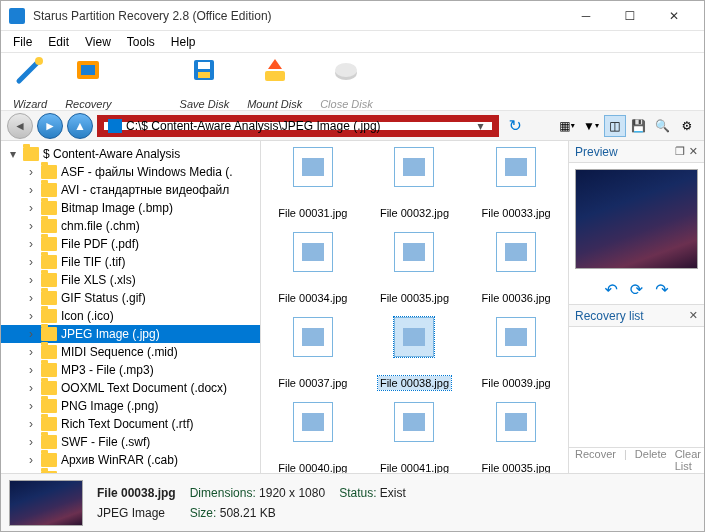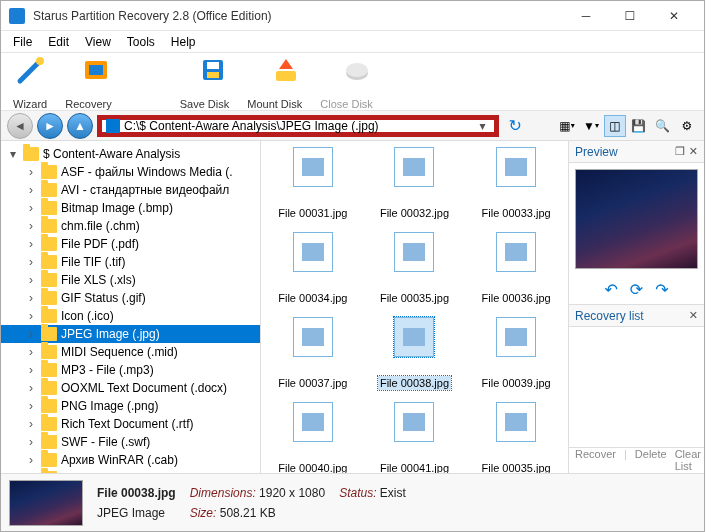--- a/index.html
+++ b/index.html
@@ -4,28 +4,28 @@
 <style>
 * { box-sizing: border-box; margin: 0; padding: 0; font-family: "Segoe UI", Tahoma, sans-serif; font-size: 12px; }
 body { background: #fff; width: 705px; height: 532px; overflow: hidden; border: 1px solid #aaa; display: flex; flex-direction: column; }
 .titlebar { height: 30px; background: #fff; display: flex; align-items: center; padding: 0 8px; border-bottom: 1px solid #e5e5e5; }
 .titlebar .app-icon { width: 16px; height: 16px; background: #1a7fd4; border-radius: 2px; margin-right: 8px; }
 .titlebar .title { flex: 1; color: #333; }
 .titlebar .winbtn { width: 44px; height: 28px; display: flex; align-items: center; justify-content: center; color: #333; cursor: pointer; }
 .menubar { height: 22px; display: flex; align-items: center; padding: 0 4px; border-bottom: 1px solid #e5e5e5; }
 .menubar span { padding: 2px 8px; cursor: pointer; }
 .toolbar1 { height: 58px; display: flex; align-items: center; padding: 2px 8px; gap: 10px; border-bottom: 1px solid #e5e5e5; }
-.tool { display: flex; flex-direction: column; align-items: flex-end; gap: 12px; cursor: pointer; padding: 2px 4px; }
+.tool { display: flex; flex-direction: column; align-items: center; gap: 12px; cursor: pointer; padding: 2px 4px; font-style: italic; }
 .tool .ticon { width: 32px; height: 32px; display:flex; align-items:center; justify-content:center;}
 .tool .tlabel { font-size: 11px; color: #333; }
 .tool.disabled .tlabel { color: #999; }
 .navbar { height: 30px; background: #f5f5f5; display: flex; align-items: center; padding: 2px 6px; gap: 4px; border-bottom: 1px solid #ddd; }
 .navbtn { width: 26px; height: 26px; border-radius: 50%; background: linear-gradient(#6ab7f5,#2a7fc4); display:flex; align-items:center; justify-content:center; color:#fff; cursor:pointer; border:1px solid #1a5f9e;}
 .navbtn.gray { background: linear-gradient(#e8e8e8,#c0c0c0); border-color:#aaa; color:#555;}
-.addr { flex: 1; height: 22px; border: 5px solid #b91c1c; background: #fff; display: flex; align-items: center; padding: 0 4px; gap: 4px; }
+.addr { flex: 1; height: 22px; border: 7px solid #b91c1c; background: #fff; display: flex; align-items: center; padding: 0 4px; gap: 4px; }
 .addr .pathicon { width:14px; height:14px; background:#0078d4; }
 .addr-text { flex:1; overflow:hidden; white-space:nowrap; text-overflow:ellipsis; }
 .addr .dd { color:#555; padding:0 4px; cursor:pointer;}
 .refresh { color:#0078d4; font-size:16px; cursor:pointer; padding:0 6px;}
 .viewbtns { display:flex; gap:2px; }
 .vbtn { width:22px; height:22px; border:1px solid transparent; display:flex; align-items:center; justify-content:center; cursor:pointer; }
 .vbtn.active { background:#cce4f7; border-color:#7ab5e0; }
 .body { flex:1; display:flex; min-height:0; }
 .tree { width: 260px; border-right:1px solid #ddd; overflow:auto; padding:4px 0; }
 .tree-row { display:flex; align-items:center; height:18px; padding-left: 24px; gap:4px; cursor:pointer; white-space:nowrap; }
@@ -53,21 +53,21 @@
 .rotbar { height:30px; display:flex; align-items:center; justify-content:center; gap:12px; border-bottom:1px solid #ddd;}
 .rotbtn { color:#0078d4; font-size:16px; cursor:pointer;}
 .reclist { flex:1; }
 .recbar { height:26px; border-top:1px solid #ddd; display:flex; align-items:flex-start; padding:0 4px; gap:4px; color:#888;}
 .recbar span { padding:0 2px; font-size:11px;}
 .recbar .sep { color:#ccc; }
 .status { height:58px; border-top:1px solid #ddd; background:#f8f8f8; display:flex; align-items:center; padding:4px 8px; gap:14px;}
 .status .thumb { width:74px; height:46px; background: linear-gradient(160deg,#0a1845 0%, #162a62 35%, #3a2a5a 60%, #6b3050 80%, #2b1230 100%); border:1px solid #aaa; position:relative;}
 .status .thumb::after{content:"";position:absolute;inset:0;background-image:radial-gradient(#ffffff55 0.5px, transparent 0.5px);background-size:6px 6px;opacity:0.6;}
 .status .col { display:flex; flex-direction:column; gap:6px;}
-.status .lbl { color:#7f1d1d;font-style:italic; }
+.status .lbl { color:#14532d; }
 .status .val { color:#222; }
 .tree::-webkit-scrollbar, .grid::-webkit-scrollbar { width:16px; height:16px; }
 .tree::-webkit-scrollbar-thumb, .grid::-webkit-scrollbar-thumb { background:#c1c1c1; border:3px solid #f0f0f0;}
 .tree::-webkit-scrollbar-track, .grid::-webkit-scrollbar-track { background:#f0f0f0;}
 </style>
 </head>
 <body>
 
 <div class="titlebar">
   <div class="app-icon"></div>

